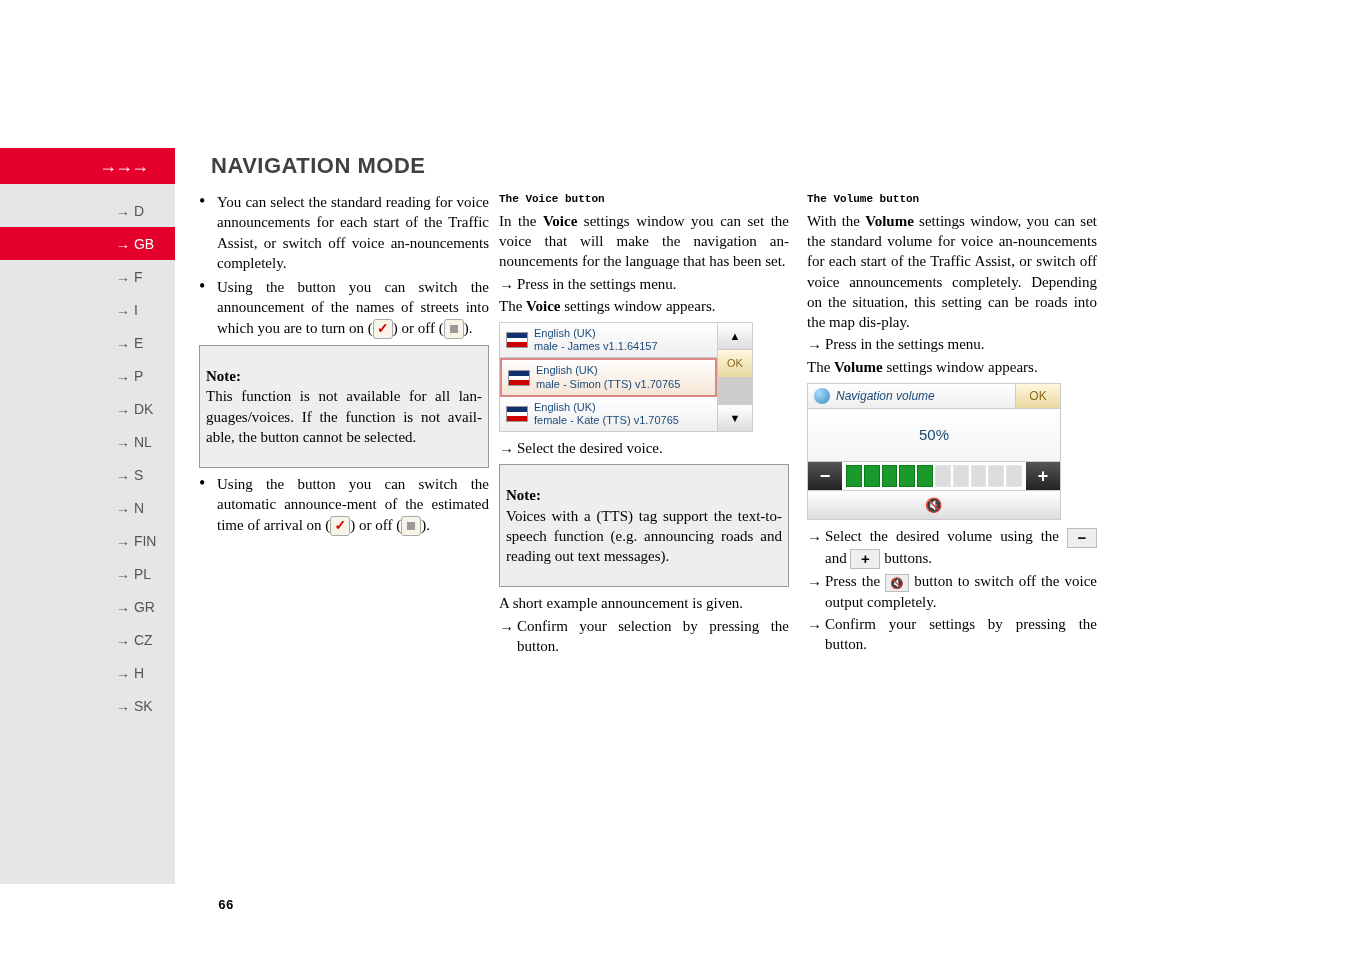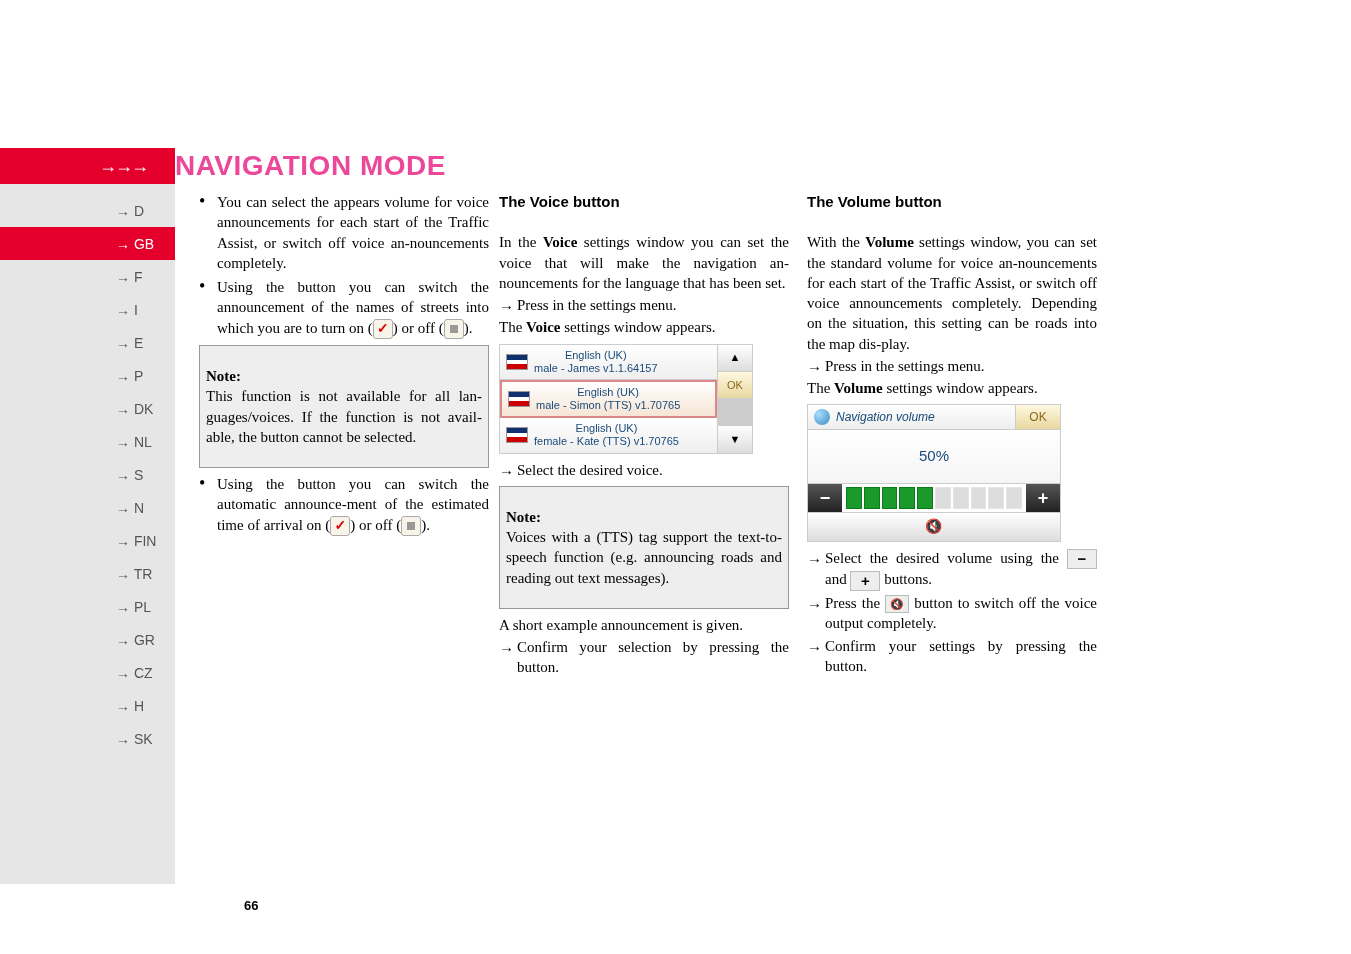--- a/index.html
+++ b/index.html
@@ -29,23 +29,24 @@
   }
   .header-arrows {
     color: #fff;
     font-size: 18px;
     font-weight: bold;
     letter-spacing: -2px;
   }
   .header-title {
     font-family: Arial, sans-serif;
     font-weight: 900;
-    font-size: 28px;
+    font-size: 22px;
     letter-spacing: 0.5px;
-    color: #ec4899;
+    color: #404040;
+    margin-left: 36px;
   }
   .content-row {
     display: flex;
   }
   .sidebar {
     width: 175px;
     background: #e6e6e6;
     padding-top: 10px;
     box-sizing: border-box;
     height: 700px;
@@ -91,24 +92,24 @@
     border: 1px solid #999;
     background: #eee;
     padding: 20px 6px;
     margin: 6px 0;
     text-align: justify;
   }
   .note-label {
     font-weight: bold;
   }
   .section-heading {
-    font-family: Liberation Sans, sans-serif;
-    font-weight: bold;
-    font-size: 15px;
-    margin-bottom: 20px;
+    font-family: Liberation Mono, monospace;
+    font-weight: bold;
+    font-size: 11px;
+    margin-bottom: 4px;
   }
   .body-text {
     text-align: justify;
     margin-bottom: 2px;
   }
   .arrow-line {
     display: flex;
     margin: 2px 0;
   }
   .arrow-sym {
@@ -159,21 +160,20 @@
   }
   .voice-rows {
     flex: 1;
   }
   .voice-row {
     display: flex;
     align-items: center;
     padding: 4px 6px;
     border-bottom: 1px solid #ccc;
     background: linear-gradient(#fff, #eee);
-    text-align: center;
   }
   .voice-row.selected {
     border: 2px solid #d88;
     background: linear-gradient(#fff, #f5e5d5);
   }
   .voice-row:last-child { border-bottom: none; }
   .flag {
     width: 20px;
     height: 14px;
     margin-right: 6px;
@@ -300,23 +300,23 @@
     height: 16px;
     background: #eee;
     border: 1px solid #bbb;
     align-items: center;
     justify-content: center;
     vertical-align: middle;
     font-size: 11px;
   }
   .page-num {
     position: absolute;
-    left: 244px;
+    left: 218px;
     top: 898px;
-    font-family: Liberation Sans, sans-serif;
+    font-family: Liberation Mono, monospace;
     font-weight: bold;
     font-size: 13px;
   }
   .globe {
     width: 16px;
     height: 16px;
     border-radius: 50%;
     background: radial-gradient(circle at 30% 30%, #aaddff, #3a8ac0);
     display: inline-block;
     margin-right: 6px;
@@ -338,34 +338,33 @@
       <div class="sidebar-item active">→ GB</div>
       <div class="sidebar-item">→ F</div>
       <div class="sidebar-item">→ I</div>
       <div class="sidebar-item">→ E</div>
       <div class="sidebar-item">→ P</div>
       <div class="sidebar-item">→ DK</div>
       <div class="sidebar-item">→ NL</div>
       <div class="sidebar-item">→ S</div>
       <div class="sidebar-item">→ N</div>
       <div class="sidebar-item">→ FIN</div>
-      <div class="sidebar-item">→ TR</div>
       <div class="sidebar-item">→ PL</div>
       <div class="sidebar-item">→ GR</div>
       <div class="sidebar-item">→ CZ</div>
       <div class="sidebar-item">→ H</div>
       <div class="sidebar-item">→ SK</div>
     </div>
 
   <div class="columns">
 
     <div class="col">
       <div class="bullet-block">
         <div class="bullet">•</div>
-        <div class="bullet-text">You can select the appears volume for voice announcements for each start of the Traffic Assist, or switch off voice an-nouncements completely.</div>
+        <div class="bullet-text">You can select the standard reading for voice announcements for each start of the Traffic Assist, or switch off voice an-nouncements completely.</div>
       </div>
       <div class="bullet-block">
         <div class="bullet">•</div>
         <div class="bullet-text">
           <span>Using the </span><span> button you can switch the announcement of the names of streets into which you are to turn on (</span><span class="checkbox-on">✓</span><span>) or off (</span><span class="checkbox-off"></span><span>).</span>
         </div>
       </div>
       <div class="note-box">
         <div class="note-label">Note:</div>
         <div>This function is not available for all lan-guages/voices. If the function is not avail-able, the button cannot be selected.</div>

